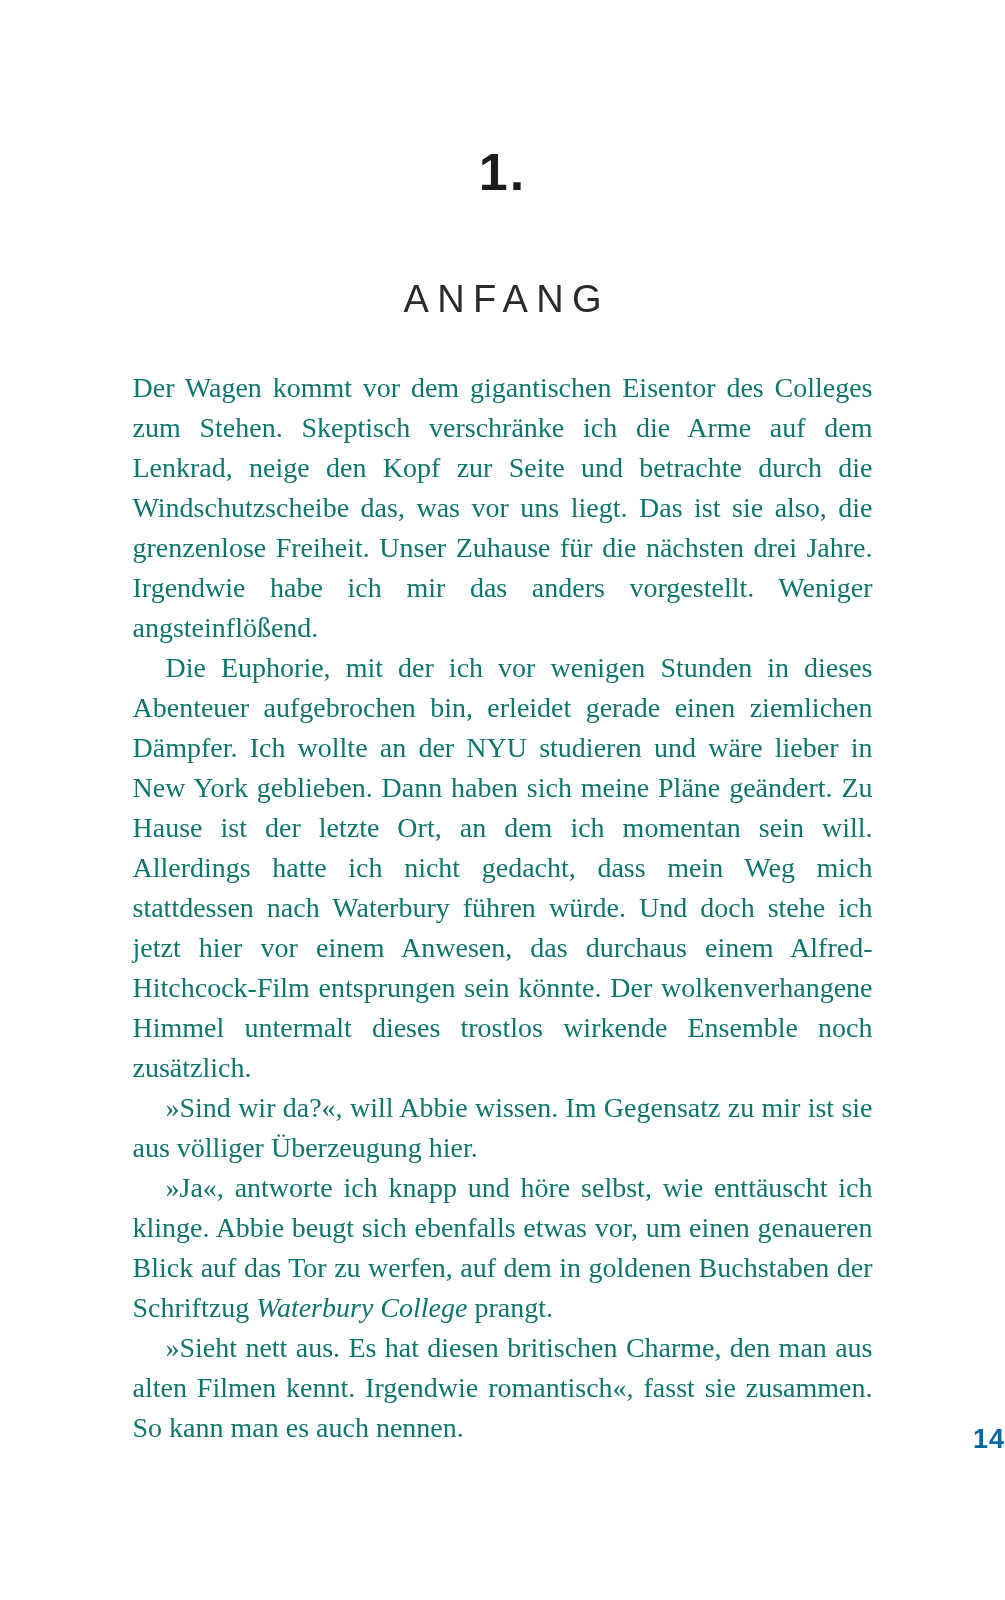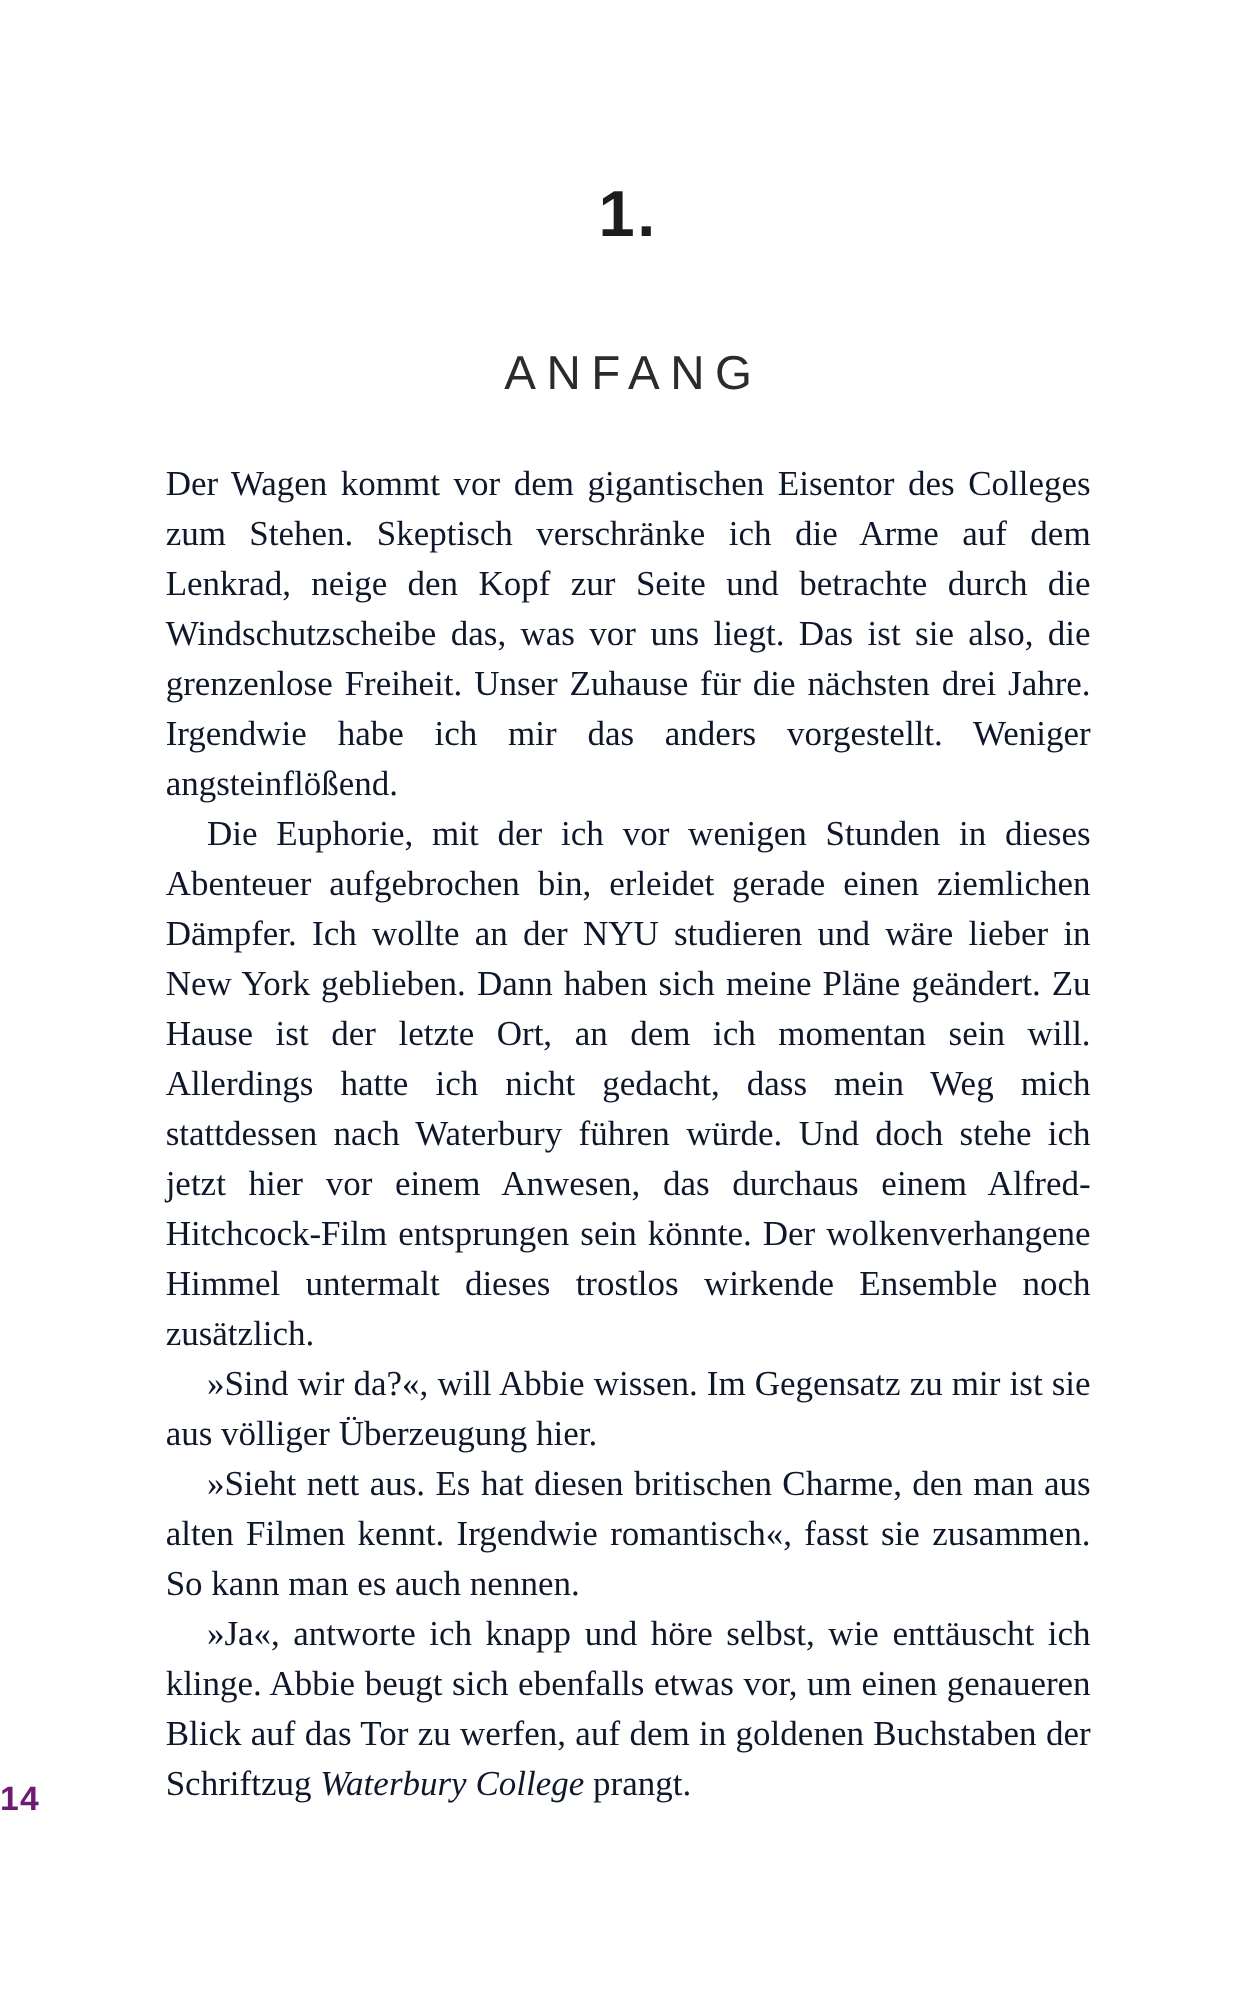--- a/index.html
+++ b/index.html
@@ -41,46 +41,46 @@
     line-height: 1;
     letter-spacing: 0.135em;
     text-indent: 0.135em;
     color: #3a3a39;
   }
   .body-text {
     width: 740px;
     margin: 50px auto 0 auto;
     font-size: 28px;
     line-height: 40px;
-    color: #0f172a;
+    color: #0f766e;
     text-align: justify;
     hyphens: auto;
     -webkit-hyphens: auto;
   }
   .body-text p {
     margin: 0;
     padding: 0;
   }
   .body-text p.indented {
     text-indent: 33px;
   }
   .body-text em {
     font-style: italic;
   }
   .page-number {
     position: absolute;
     top: 1424px;
     left: 0;
     width: 100%;
-    text-align: left;
+    text-align: right;
     font-family: "Liberation Sans", sans-serif;
     font-weight: 700;
     font-size: 27px;
     letter-spacing: 1px;
-    color: #701a75;
+    color: #0369a1;
   }
 </style>
 </head>
 <body>
 
 <div class="page">
 
   <div class="chapter-number">1.</div>
 
   <div class="chapter-title">ANFANG</div>
@@ -94,24 +94,24 @@
 
     <p lang="de" class="indented">
       <span>Die Euphorie, mit der ich vor wenigen Stunden in dieses Abenteuer aufgebrochen bin, erleidet gerade einen ziemlichen Dämpfer. Ich wollte an der NYU studieren und wäre lieber in New York geblieben. Dann haben sich meine Pläne geändert. Zu Hause ist der letzte Ort, an dem ich momentan sein will. Allerdings hatte ich nicht gedacht, dass mein Weg mich stattdessen nach Waterbury führen würde. Und doch stehe ich jetzt hier vor einem Anwesen, das durchaus einem Alfred-Hitchcock-Film entsprungen sein könnte. Der wolkenverhangene Himmel untermalt dieses trostlos wirkende Ensemble noch zusätzlich.</span>
     </p>
 
     <p lang="de" class="indented">
       <span>»Sind wir da?«, will Abbie wissen. Im Gegensatz zu mir ist sie aus völliger Überzeugung hier.</span>
     </p>
 
     <p lang="de" class="indented">
-      <span>»Sieht nett aus. Es hat diesen britischen Charme, den man aus alten Filmen kennt. Irgendwie romantisch«, fasst sie zusammen. So kann man es auch nennen.</span>
+      <span>»Ja«, antworte ich knapp und höre selbst, wie enttäuscht ich klinge. Abbie beugt sich ebenfalls etwas vor, um einen genaueren Blick auf das Tor zu werfen, auf dem in goldenen Buchstaben der Schriftzug </span><em>Waterbury College</em><span> prangt.</span>
     </p>
 
     <p lang="de" class="indented">
-      <span>»Ja«, antworte ich knapp und höre selbst, wie enttäuscht ich klinge. Abbie beugt sich ebenfalls etwas vor, um einen genaueren Blick auf das Tor zu werfen, auf dem in goldenen Buchstaben der Schriftzug </span><em>Waterbury College</em><span> prangt.</span>
+      <span>»Sieht nett aus. Es hat diesen britischen Charme, den man aus alten Filmen kennt. Irgendwie romantisch«, fasst sie zusammen. So kann man es auch nennen.</span>
     </p>
 
   </div>
 
   <div class="page-number">14</div>
 
 </div>
 
 </body></html>

